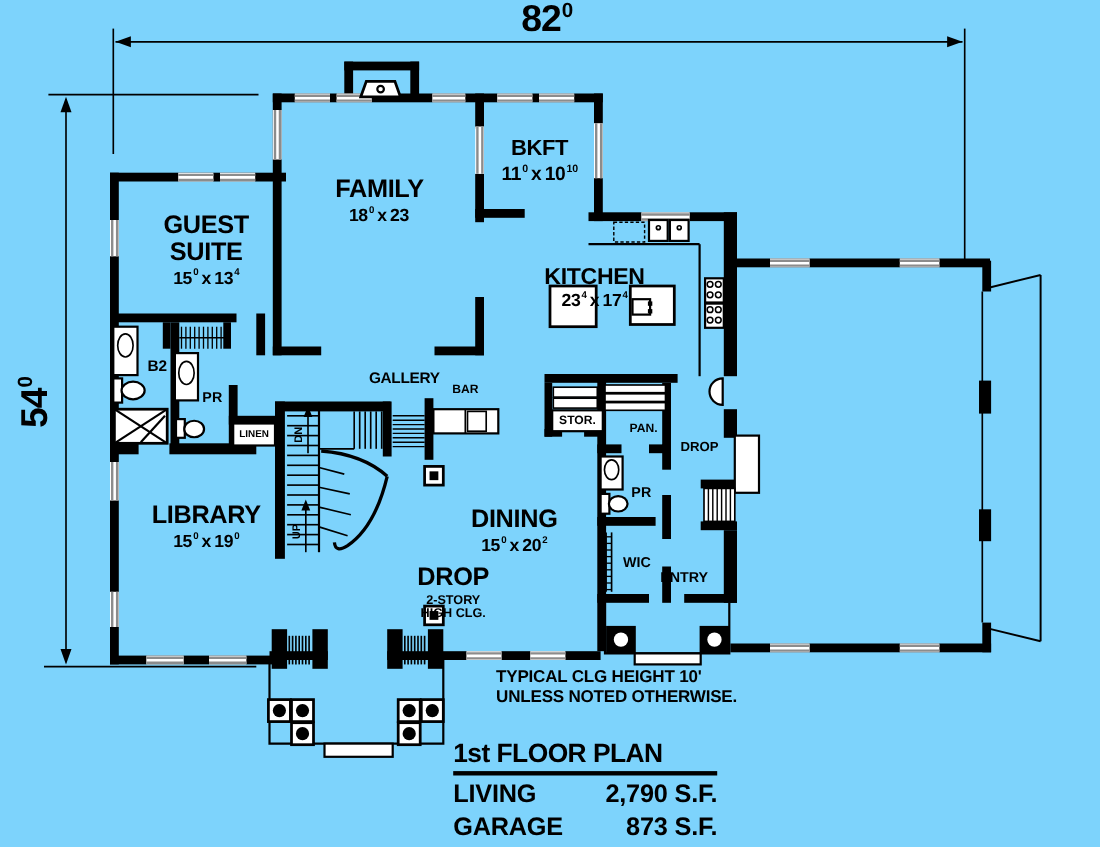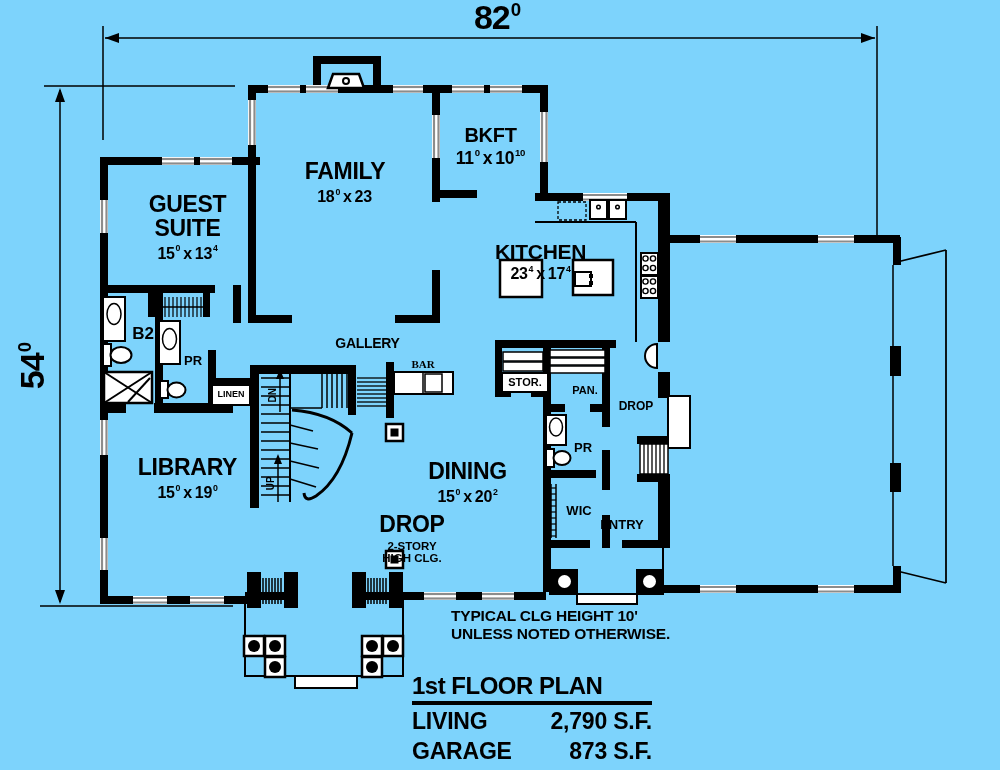--- a/index.html
+++ b/index.html
@@ -434,25 +434,25 @@
   <div class="room-name">DINING</div>
   <div class="room-size"><span>15</span><sup>0</sup><span class="sep">x</span><span>20</span><sup>2</sup></div>
 </div>
 
 <div class="lbl" style="left:352px;top:513px;width:120px;">
   <div class="room-name">DROP</div>
   <div class="foyer-note">2-STORY HIGH CLG.</div>
 </div>
 
 <div class="lbl" style="left:330px;top:336px;width:75px;font-size:14px;">GALLERY</div>
-<div class="lbl small" style="left:403px;top:359px;width:40px;font-size:11px;font-family:Liberation Serif, serif;">BAR</div>
+<div class="lbl small" style="left:403px;top:349px;width:40px;font-size:11px;">BAR</div>
 <div class="lbl small" style="left:504px;top:377px;width:42px;font-size:11px;">STOR.</div>
 <div class="lbl small" style="left:565px;top:385px;width:40px;font-size:11px;">PAN.</div>
 <div class="lbl small" style="left:612px;top:400px;width:48px;font-size:12px;">DROP</div>
-<div class="lbl small" style="left:126px;top:325px;width:34px;font-size:17px;">B2</div>
+<div class="lbl small" style="left:126px;top:325px;width:34px;font-size:14px;">B2</div>
 <div class="lbl small" style="left:178px;top:354px;width:30px;font-size:13px;">PR</div>
 <div class="lbl tiny" style="left:214px;top:390px;width:34px;font-size:9px;">LINEN</div>
 <div class="lbl small" style="left:568px;top:441px;width:30px;font-size:13px;">PR</div>
 <div class="lbl small" style="left:558px;top:504px;width:42px;font-size:13px;">WIC</div>
 <div class="lbl small" style="left:596px;top:518px;width:52px;font-size:13px;">ENTRY</div>
 <div class="lbl tiny rot" style="left:258px;top:390px;width:30px;">DN</div>
 <div class="lbl tiny rot" style="left:256px;top:478px;width:30px;">UP</div>
 
 <div class="note" style="left:423px;top:607px;width:240px;margin-left:28px;">
   <div>TYPICAL CLG HEIGHT 10'</div>

